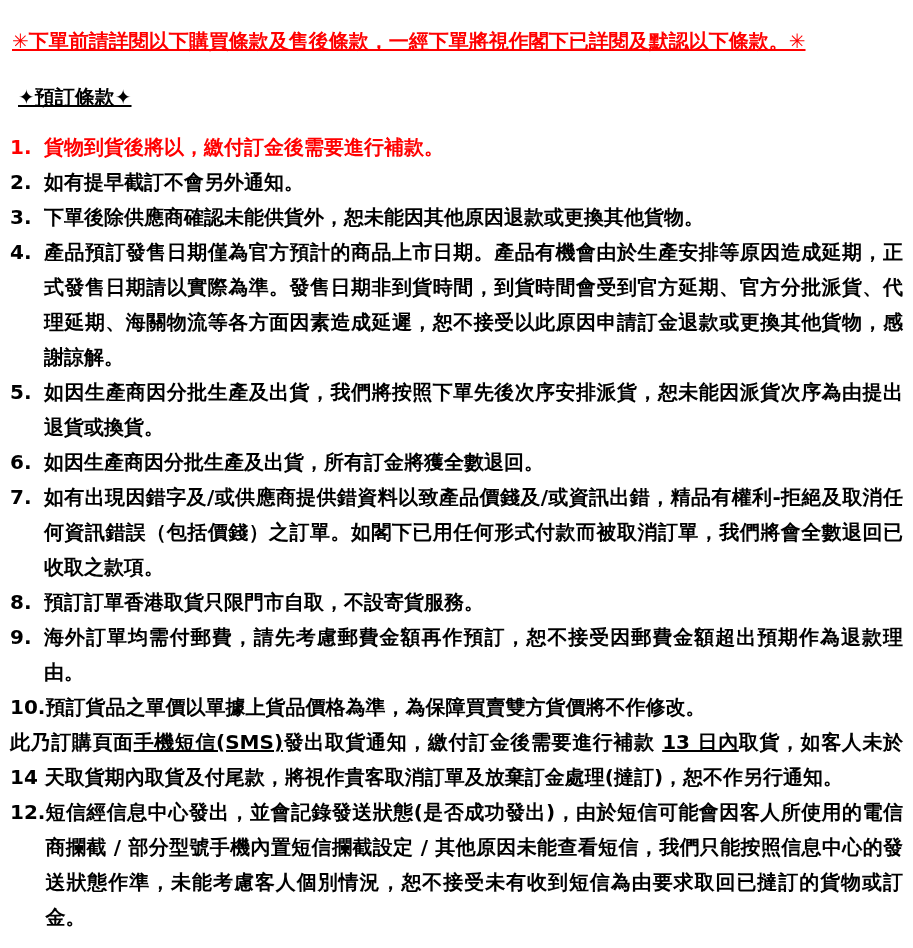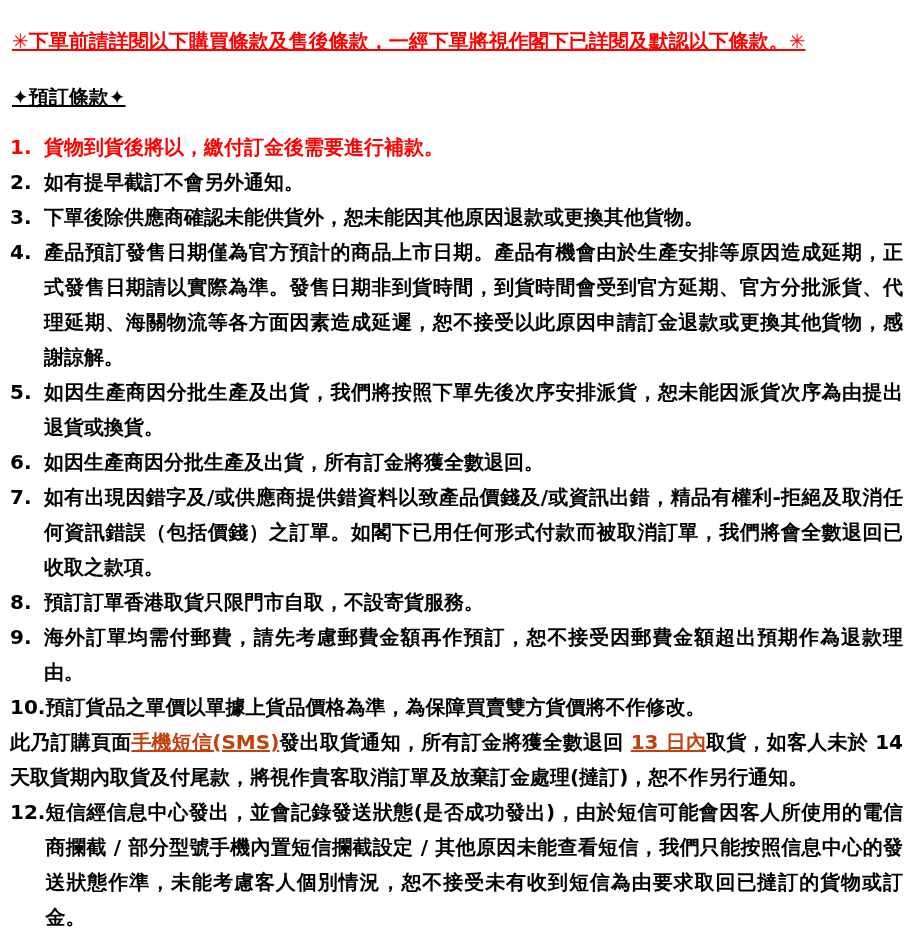--- a/index.html
+++ b/index.html
@@ -22,21 +22,21 @@
     line-height: 30px;
     text-decoration: underline;
     margin: 16px 0 0 2px;
   }
   .section-title {
     color: #000000;
     font-weight: bold;
     font-size: 20px;
     line-height: 26px;
     text-decoration: underline;
-    margin: 28px 0 0 2px;
+    margin: 28px 0 0 8px;
     display: inline-block;
   }
   ol.terms {
     list-style: none;
     margin: 20px 0 0 0;
     padding: 0;
   }
   .term {
     display: flex;
     font-weight: bold;
@@ -47,21 +47,21 @@
   .term .num {
     flex: 0 0 34px;
     text-align: left;
   }
   .term .body {
     flex: 1;
     text-align: justify;
   }
   .term.red, .term.red .num { color: #ff0000; }
   .seg-red-underline {
-    color: #c2410c;
+    color: #000000;
     text-decoration: underline;
   }
 </style>
 </head>
 <body>
 
 <div class="page">
   <div class="notice">✳下單前請詳閱以下購買條款及售後條款，一經下單將視作閣下已詳閱及默認以下條款。✳</div>
   <div>
     <span class="section-title">✦預訂條款✦</span>
@@ -101,20 +101,20 @@
       </li>
       <li class="term">
         <span class="num">9.</span>
         <span class="body"><span>海外訂單均需付郵費，請先考慮郵費金額再作預訂，恕不接受因郵費金額超出預期作為退款理由。</span></span>
       </li>
       <li class="term">
         <span class="num">10.</span>
         <span class="body"><span>預訂貨品之單價以單據上貨品價格為準，為保障買賣雙方貨價將不作修改。</span></span>
       </li>
       <li class="term">
-        <span class="body"><span>此乃訂購頁面</span><span class="seg-red-underline">手機短信(SMS)</span><span>發出取貨通知，所有訂金將獲全數退回 </span><span class="seg-red-underline">13 日內</span><span>取貨，如客人未於 14 天取貨期內取貨及付尾款，將視作貴客取消訂單及放棄訂金處理(撻訂)，恕不作另行通知。</span></span>
+        <span class="body"><span>此乃訂購頁面</span><span class="seg-red-underline">手機短信(SMS)</span><span>發出取貨通知，繳付訂金後需要進行補款 </span><span class="seg-red-underline">13 日內</span><span>取貨，如客人未於 14 天取貨期內取貨及付尾款，將視作貴客取消訂單及放棄訂金處理(撻訂)，恕不作另行通知。</span></span>
       </li>
       <li class="term">
         <span class="num">12.</span>
         <span class="body"><span>短信經信息中心發出，並會記錄發送狀態(是否成功發出)，由於短信可能會因客人所使用的電信商攔截 / 部分型號手機內置短信攔截設定 / 其他原因未能查看短信，我們只能按照信息中心的發送狀態作準，未能考慮客人個別情況，恕不接受未有收到短信為由要求取回已撻訂的貨物或訂金。</span></span>
       </li>
     </ol>
 </div>
 
 </body></html>

